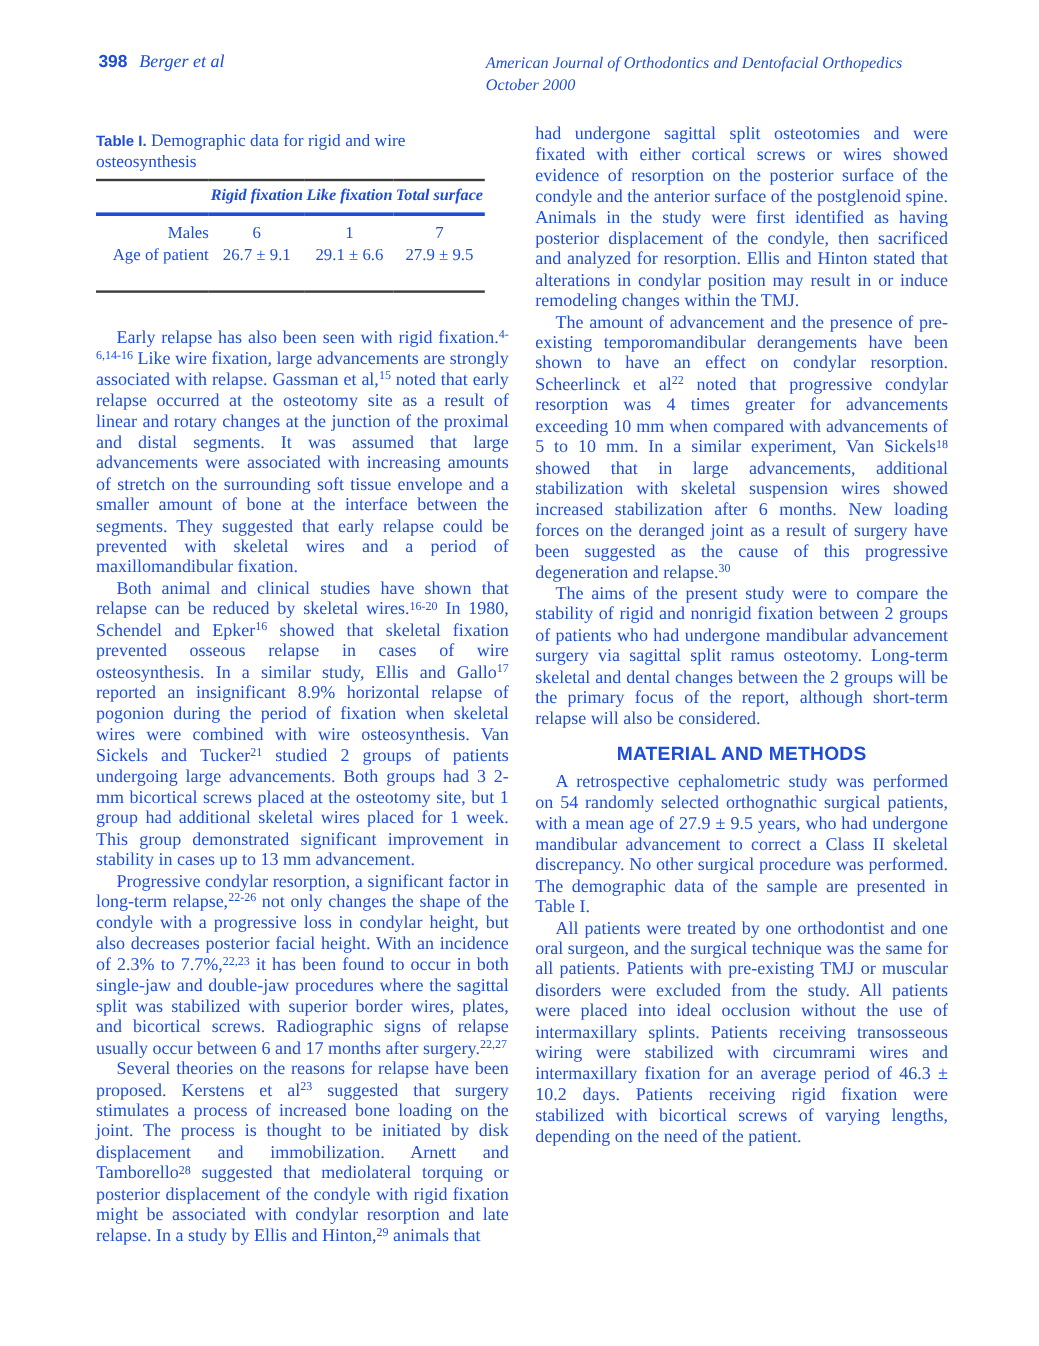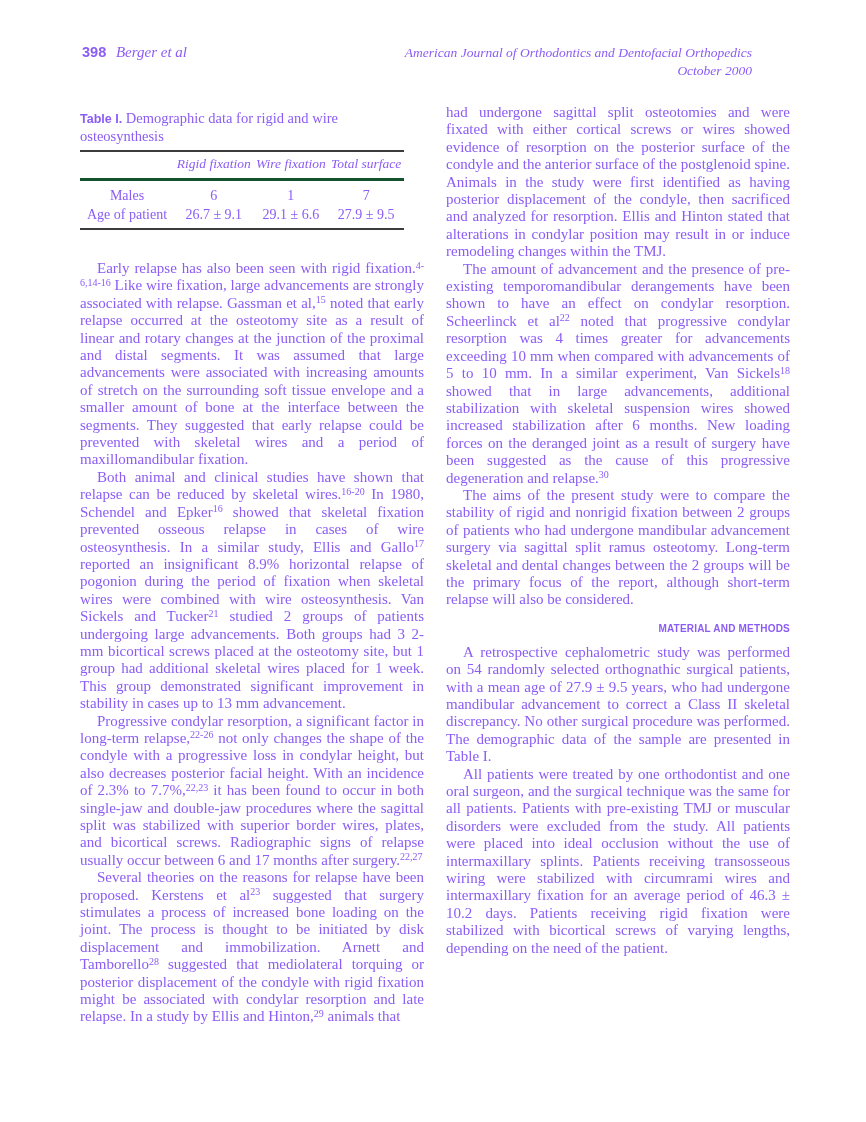--- a/index.html
+++ b/index.html
@@ -2,42 +2,42 @@
 <html><head>
 <meta charset="utf-8">
 <style>
   html, body { margin: 0; padding: 0; background: #e8e8e8; }
   .page {
     position: relative;
     width: 866px;
     height: 1122px;
     background: #ffffff;
     font-family: "Liberation Serif", serif;
-    color: #8b5cf6;
+    color: #1d4ed8;
     overflow: hidden;
   }
   
   .pg-header {
     position: absolute;
     top: 44px;
     left: 82px;
     right: 76px;
     display: flex;
     justify-content: space-between;
     align-items: flex-start;
   }
   .header-left { font-size: 15px; white-space: nowrap; }
   .pg-num {
     font-family: "Liberation Sans", sans-serif;
     font-weight: bold;
     font-size: 14.5px;
   }
   .authors { font-style: italic; margin-left: 6px; }
   .header-right {
-    text-align: right;
+    text-align: left;
     font-style: italic;
     font-size: 13.5px;
     line-height: 18px;
     padding-right: 38px;
   }
   
   .columns {
     position: absolute;
     top: 104px;
     left: 80px;
@@ -70,42 +70,42 @@
     font-size: 12.5px;
   }
   table.demo-table {
     width: 100%;
     border-collapse: collapse;
     font-size: 14px;
     line-height: 16px;
   }
   table.demo-table th {
     font-style: italic;
-    font-weight: normal;
+    font-weight: bold;
     font-size: 13.5px;
     padding: 4px 0 6px 0;
     border-top: 2px solid #3c3c3c;
-    border-bottom: 3px solid #14532d;
+    border-bottom: 3px solid #1d4ed8;
     text-align: center;
   }
   table.demo-table th.stub { width: 94px; }
   table.demo-table td { text-align: center; padding: 1.5px 0; }
-  table.demo-table td.stub { text-align: center; }
+  table.demo-table td.stub { text-align: right; }
   table.demo-table tbody tr:first-child td { padding-top: 7px; }
   table.demo-table tbody tr:last-child td {
-    padding-bottom: 5px;
+    padding-bottom: 20px;
     border-bottom: 2px solid #3c3c3c;
   }
   
   .section-heading {
     font-family: "Liberation Sans", sans-serif;
     font-weight: bold;
-    font-size: 10px;
+    font-size: 16px;
     letter-spacing: 0.2px;
-    text-align: right;
+    text-align: center;
     text-indent: 0;
     margin: 11px 0 7px 0;
     line-height: 17px;
   }
 </style>
 </head>
 <body>
 
 <div class="page">
 
@@ -127,21 +127,21 @@
       <div class="table-block">
         <div class="table-caption">
           <span class="tlabel">Table I.</span>
           <span>Demographic data for rigid and wire osteosynthesis</span>
         </div>
         <table class="demo-table">
           <thead>
             <tr>
               <th class="stub"></th>
               <th>Rigid fixation</th>
-              <th>Wire fixation</th>
+              <th>Like fixation</th>
               <th>Total surface</th>
             </tr>
           </thead>
           <tbody>
             <tr>
               <td class="stub">Males</td>
               <td>6</td>
               <td>1</td>
               <td>7</td>
             </tr>

